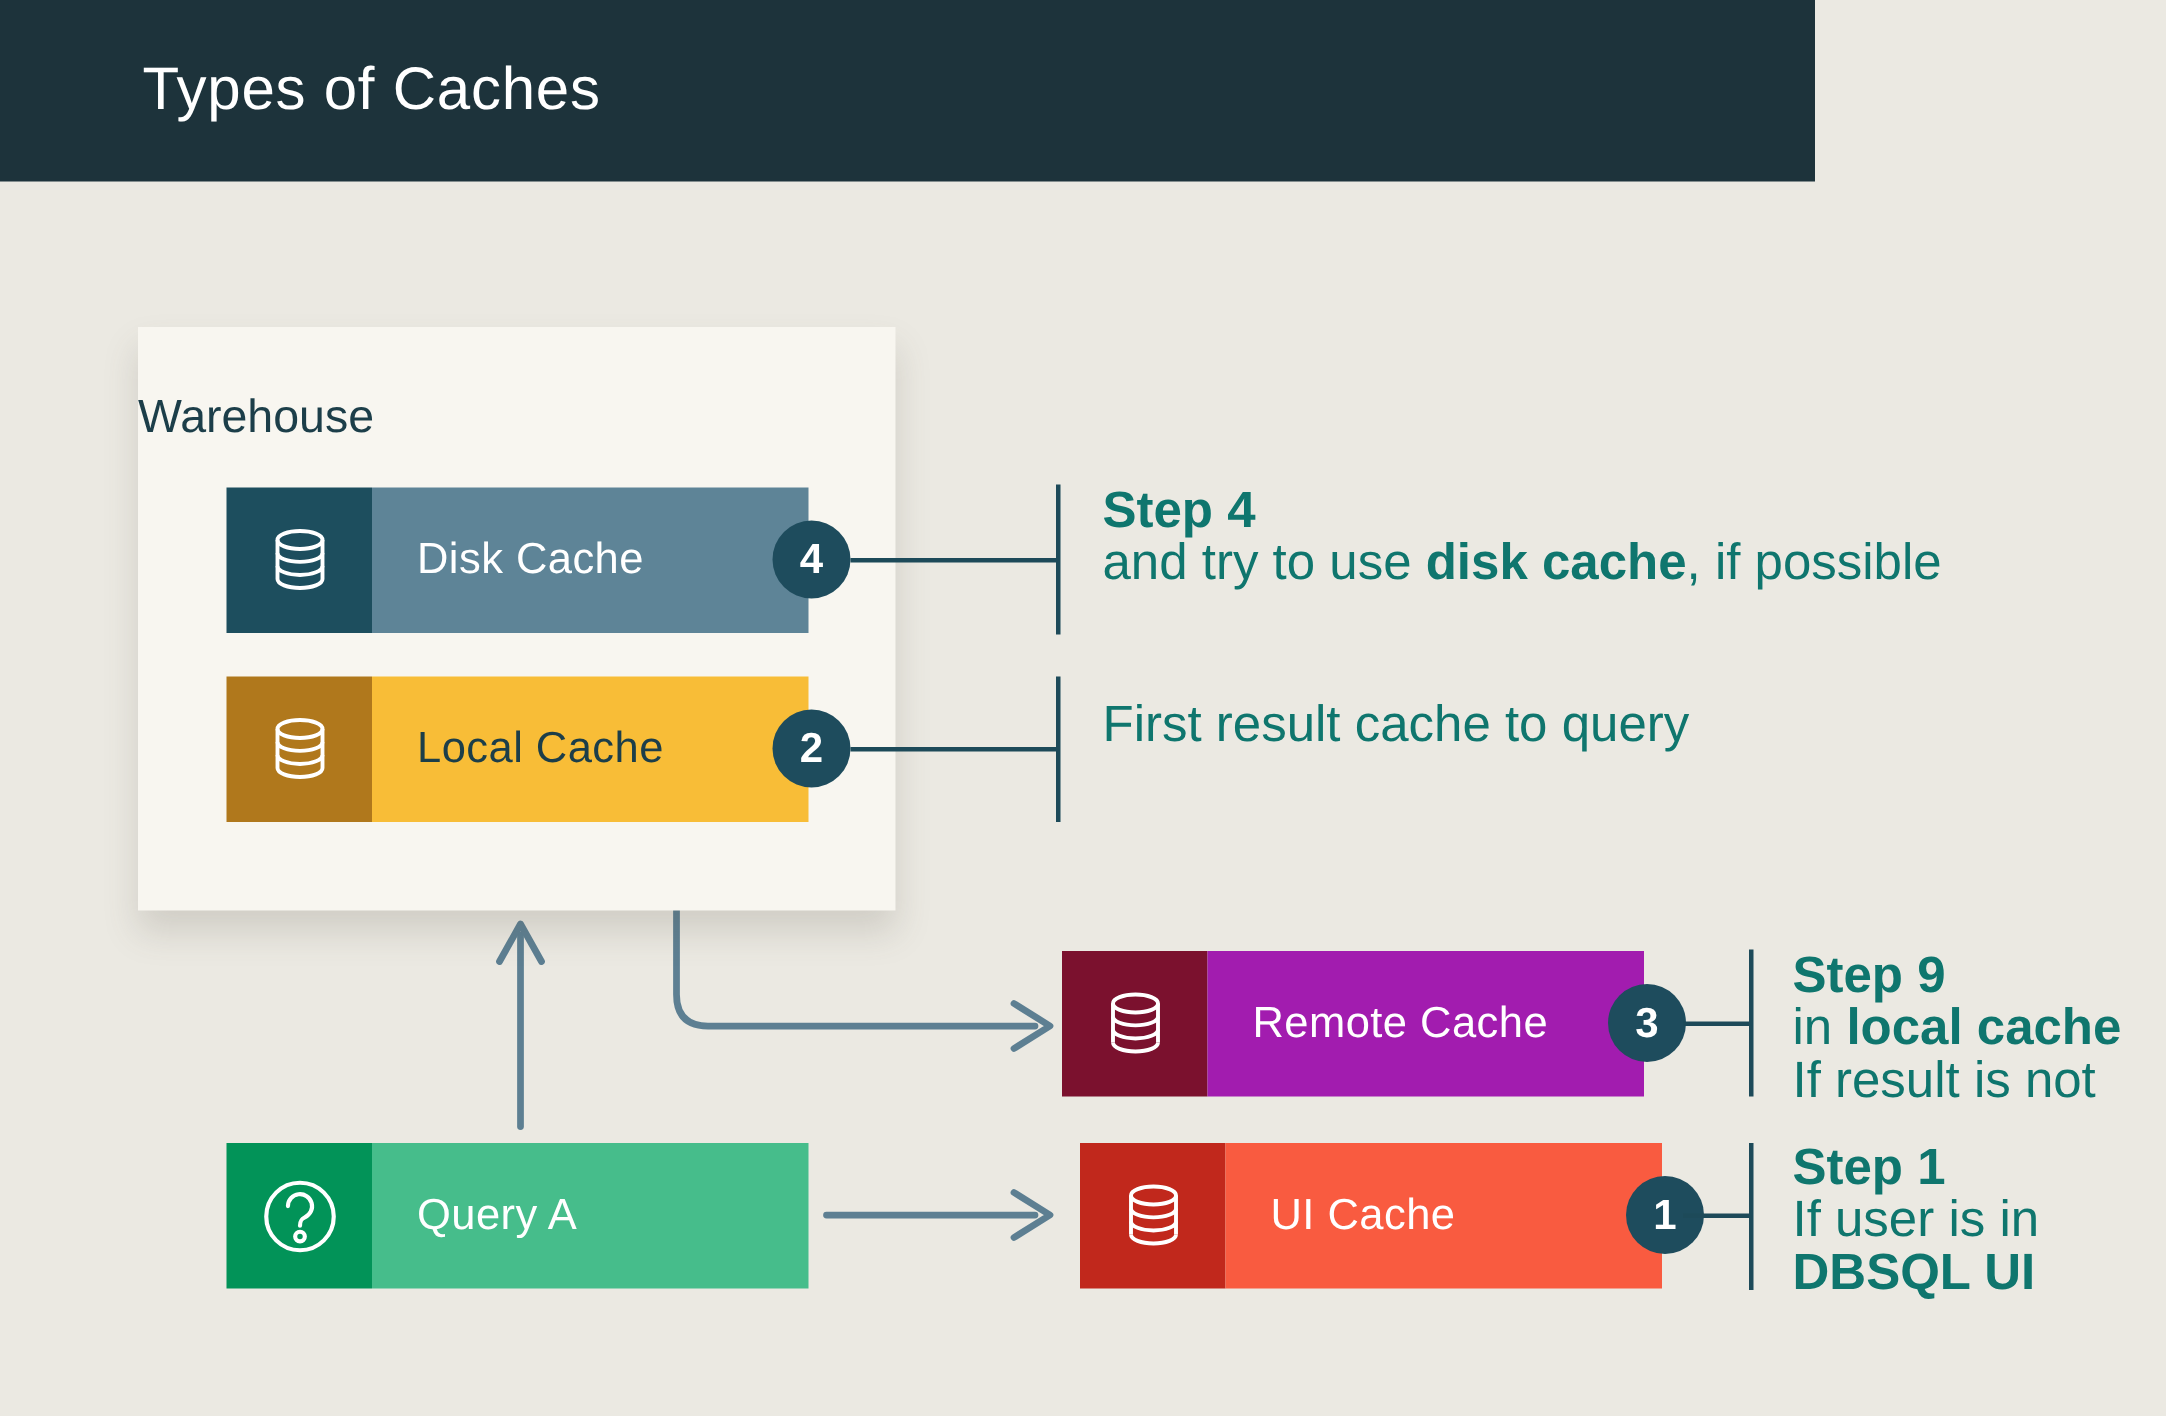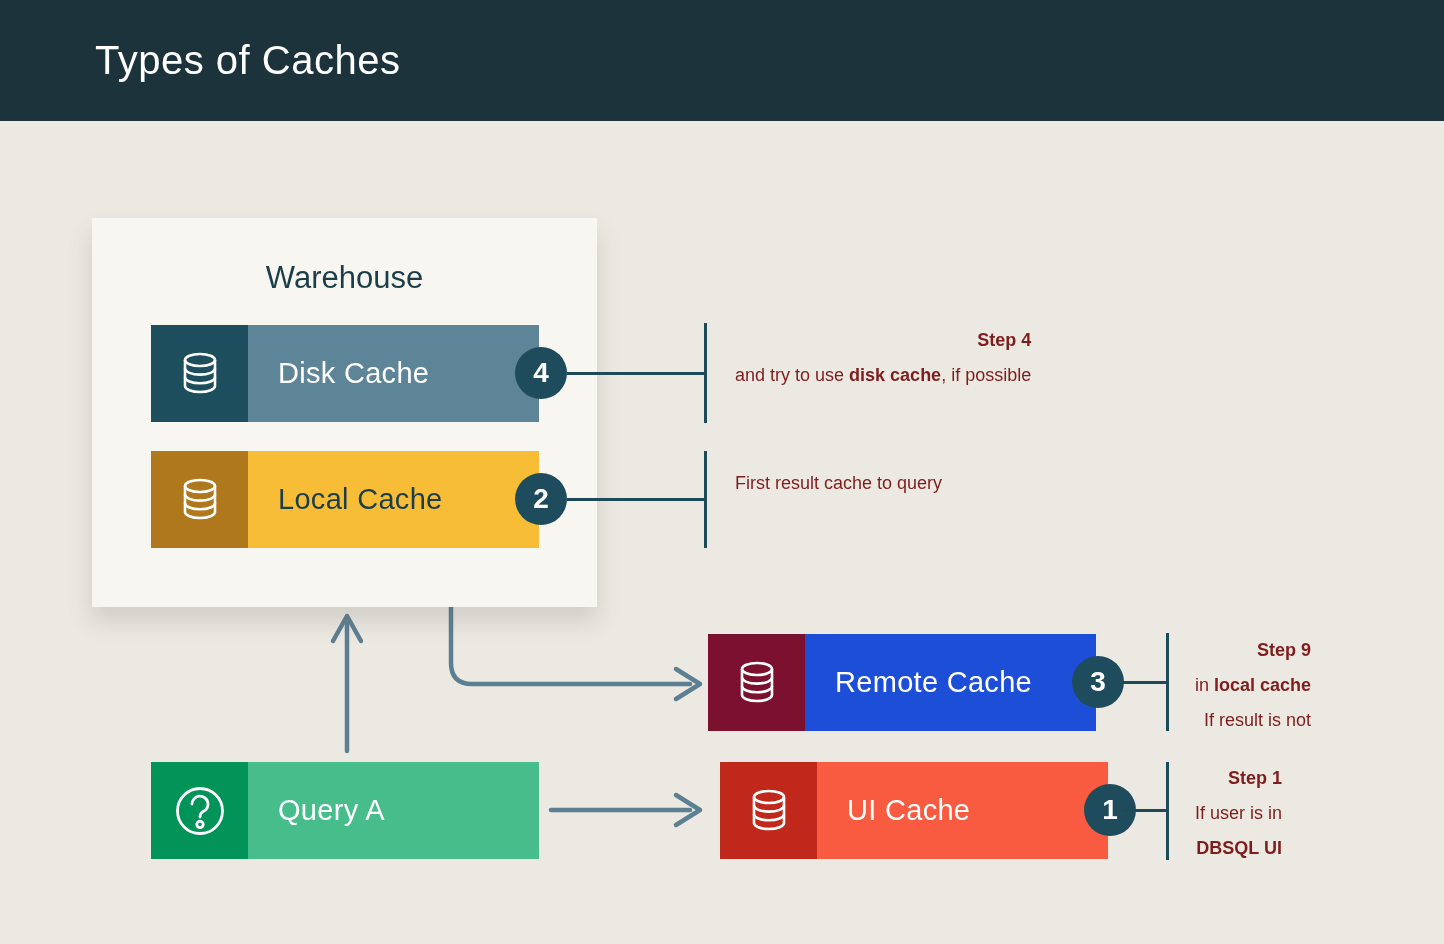--- a/index.html
+++ b/index.html
@@ -7,36 +7,37 @@
     position:relative;
     width:1444px;height:944px;
     margin:0 auto;
     background:#ebe9e2;
     overflow:hidden;
     font-family:"Liberation Sans", sans-serif;
     -webkit-font-smoothing:antialiased;
   }
   
   .header{
-    position:absolute;left:0;top:0;width:1444px;height:121px;
+    position:absolute;left:0;top:0;width:1178px;height:121px;
     background:#1d333b;
+    padding-left:32px;
   }
   .header h1{
     position:absolute;left:95px;top:50%;transform:translateY(-52%);
     margin:0;color:#ffffff;font-size:40px;font-weight:500;letter-spacing:.5px;
   }
   
   .warehouse{
     position:absolute;left:92px;top:218px;width:505px;height:389px;
     background:#f8f6f0;
     box-shadow:0 14px 22px rgba(90,85,70,.18);
   }
   .warehouse-label{
     position:absolute;left:0;top:42px;width:100%;
-    text-align:center;color:#1c3e49;font-size:31px;font-weight:500;
+    color:#1c3e49;font-size:31px;font-weight:500;
   }
   
   .bar{
     position:absolute;width:388px;height:97px;display:flex;align-items:stretch;
   }
   .bar .icon-cell{
     width:97px;min-width:97px;height:97px;
     display:flex;align-items:center;justify-content:center;
   }
   .bar .body-cell{
@@ -44,35 +45,35 @@
     font-size:29px;font-weight:500;letter-spacing:.3px;
   }
   .badge{
     position:absolute;left:364px;top:22px;width:52px;height:52px;border-radius:50%;
     background:#1e4c5d;color:#ffffff;font-size:28px;font-weight:700;
     display:flex;align-items:center;justify-content:center;line-height:1;
   }
   
   .node-disk  .icon-cell{background:#1d4e5e;}  .node-disk  .body-cell{background:#5e8497;color:#ffffff;}
   .node-local .icon-cell{background:#b0781c;}  .node-local .body-cell{background:#f8bd37;color:#1c3e49;}
-  .node-remote .icon-cell{background:#7b112e;} .node-remote .body-cell{background:#1d4ed8;color:#ffffff;text-align:center;}
+  .node-remote .icon-cell{background:#7b112e;} .node-remote .body-cell{background:#a21caf;color:#ffffff;text-align:center;}
   .node-ui    .icon-cell{background:#c1281c;}  .node-ui    .body-cell{background:#f95b40;color:#ffffff;}
   .node-query .icon-cell{background:#029358;}  .node-query .body-cell{background:#46bd8b;color:#ffffff;}
   
   .pos-disk  {left:151px;top:325px;}
   .pos-local {left:151px;top:451px;}
   .pos-remote{left:708px;top:634px;}
   .pos-ui    {left:720px;top:762px;}
   .pos-query {left:151px;top:762px;border-radius:31px;}
   
   .hline{position:absolute;height:3px;background:#1d4a59;}
   .vline{position:absolute;width:3px;background:#1d4a59;}
   
   .step{
-    position:absolute;color:#7f1d1d;font-size:18px;line-height:35px;text-align:right;
+    position:absolute;color:#0f766e;font-size:34px;line-height:35px;
   }
   .step .step-title{font-weight:700;}
   .step b{font-weight:700;}
   
   .arrow-layer{position:absolute;left:0;top:0;pointer-events:none;}
 </style>
 </head>
 <body>
 
 <div class="canvas">

